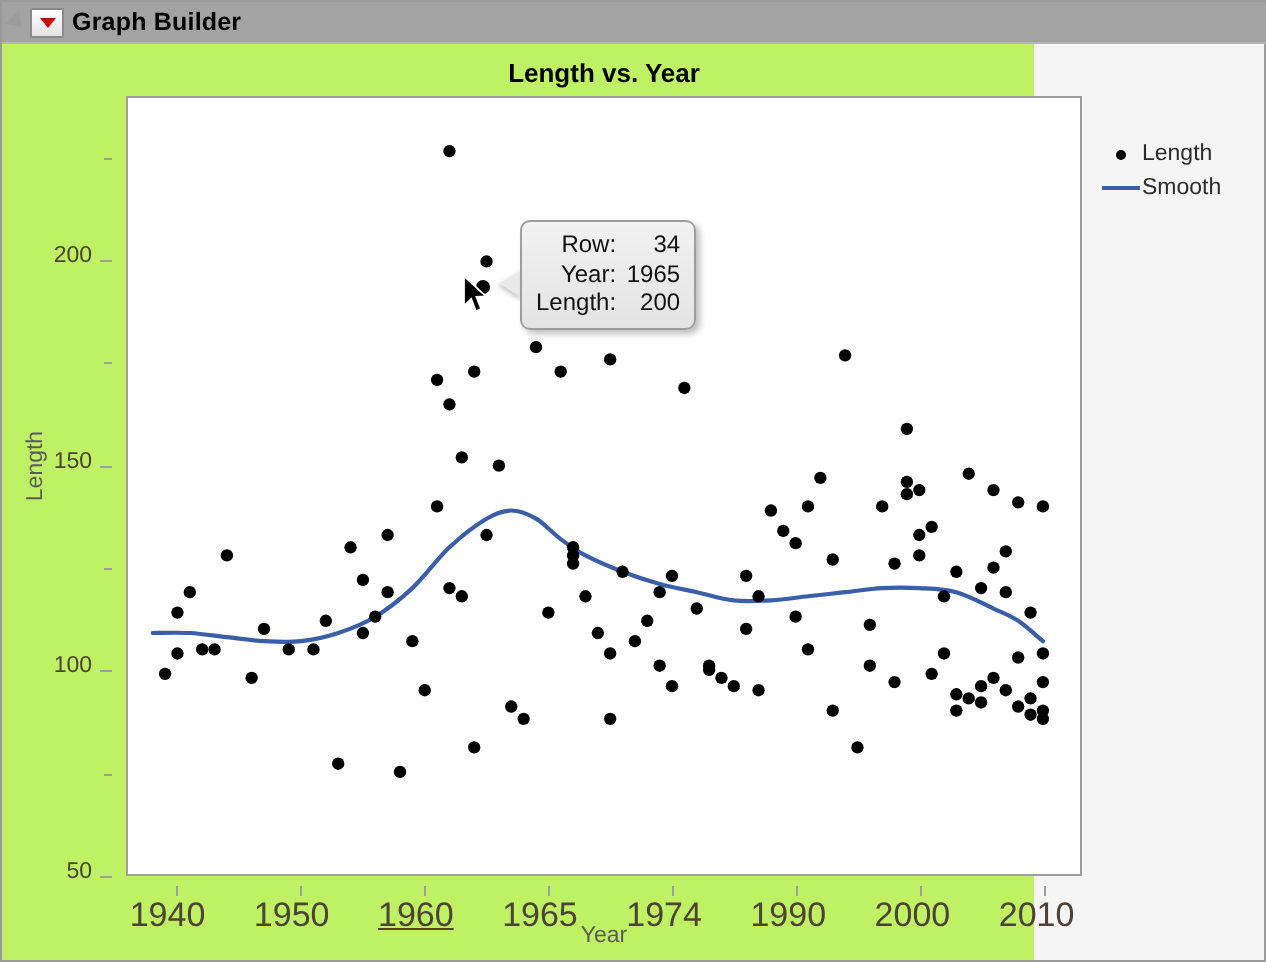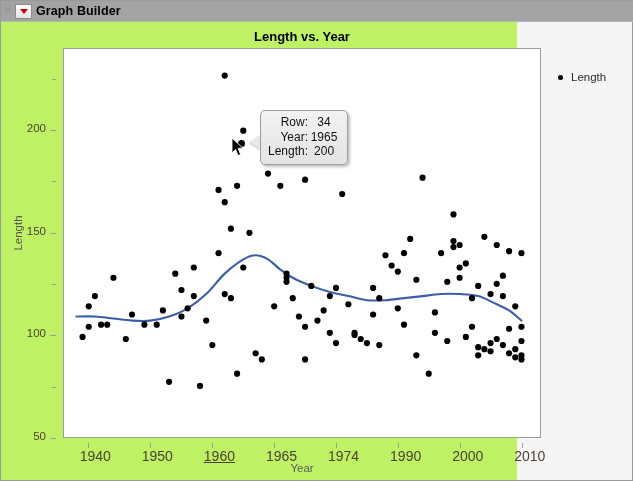--- a/index.html
+++ b/index.html
@@ -128,23 +128,23 @@
   }
   #y-labels {
     position: absolute;
     left: 0; top: 26px;
     width: 55px;
     height: 390px;
   }
   .xtick-label {
     position: absolute;
     top: 0;
-    font-size: 14px;
+    font-size: 17px;
     color: #4d4233;
-    text-align: right;
+    text-align: left;
     width: 46px;
     margin-left: -23px;
     white-space: nowrap;
   }
   #x-labels {
     position: absolute;
     left: 62px; top: 421px;
     width: 478px;
     height: 16px;
   }
@@ -215,21 +215,21 @@
     font-size: 12px;
     color: #111;
     line-height: 14.5px;
   }
   .tip-row {
     display: flex;
     justify-content: flex-end;
     white-space: nowrap;
   }
   .tip-key { text-align: right; }
-  .tip-val { text-align: center; min-width: 32px; }
+  .tip-val { text-align: right; min-width: 32px; }
   #tooltip-tail {
     position: absolute;
     left: 249px;
     top: 113px;
     width: 0; height: 0;
     border-top: 7px solid transparent;
     border-bottom: 7px solid transparent;
     border-right: 11px solid #e9e9e9;
     filter: drop-shadow(-1px 1px 1px rgba(0,0,0,.22));
   }
@@ -427,20 +427,26 @@
       </div>
     <div id="x-axis-title">Year</div>
 
     <div id="legend">
       <div class="legend-row">
         <span class="legend-key">
             <span class="key-dot"></span>
           </span>
         <span class="legend-label">Length</span>
       </div>
+      <div class="legend-row">
+        <span class="legend-key">
+            <span class="key-line"></span>
+          </span>
+        <span class="legend-label">Smooth</span>
+      </div>
     </div>
 
     <div id="hl-point"></div>
 
     <svg id="cursor" viewBox="0 0 14 20">
       <path d="M1,1 L1,16 L4.6,12.4 L7,18.6 L9.6,17.4 L7.2,11.4 L12,11.2 Z" fill="#000000" stroke="#ffffff" stroke-width="0.9"></path>
     </svg>
 
     <div id="tooltip-tail"></div>
     <div id="tooltip">

